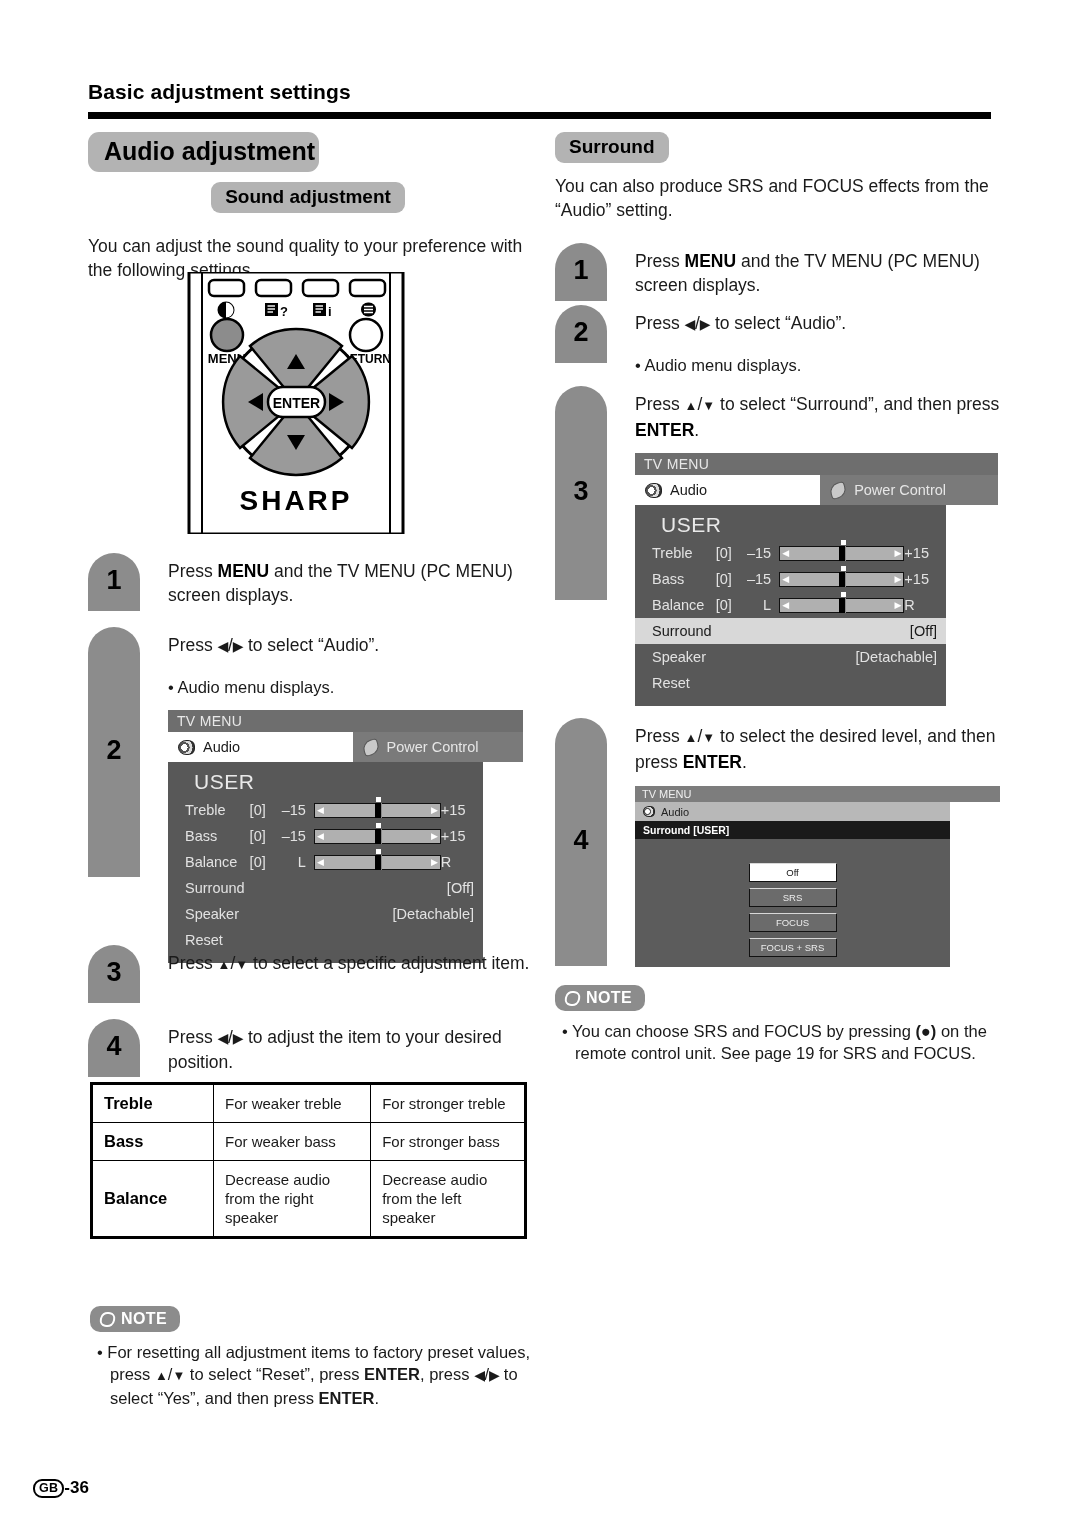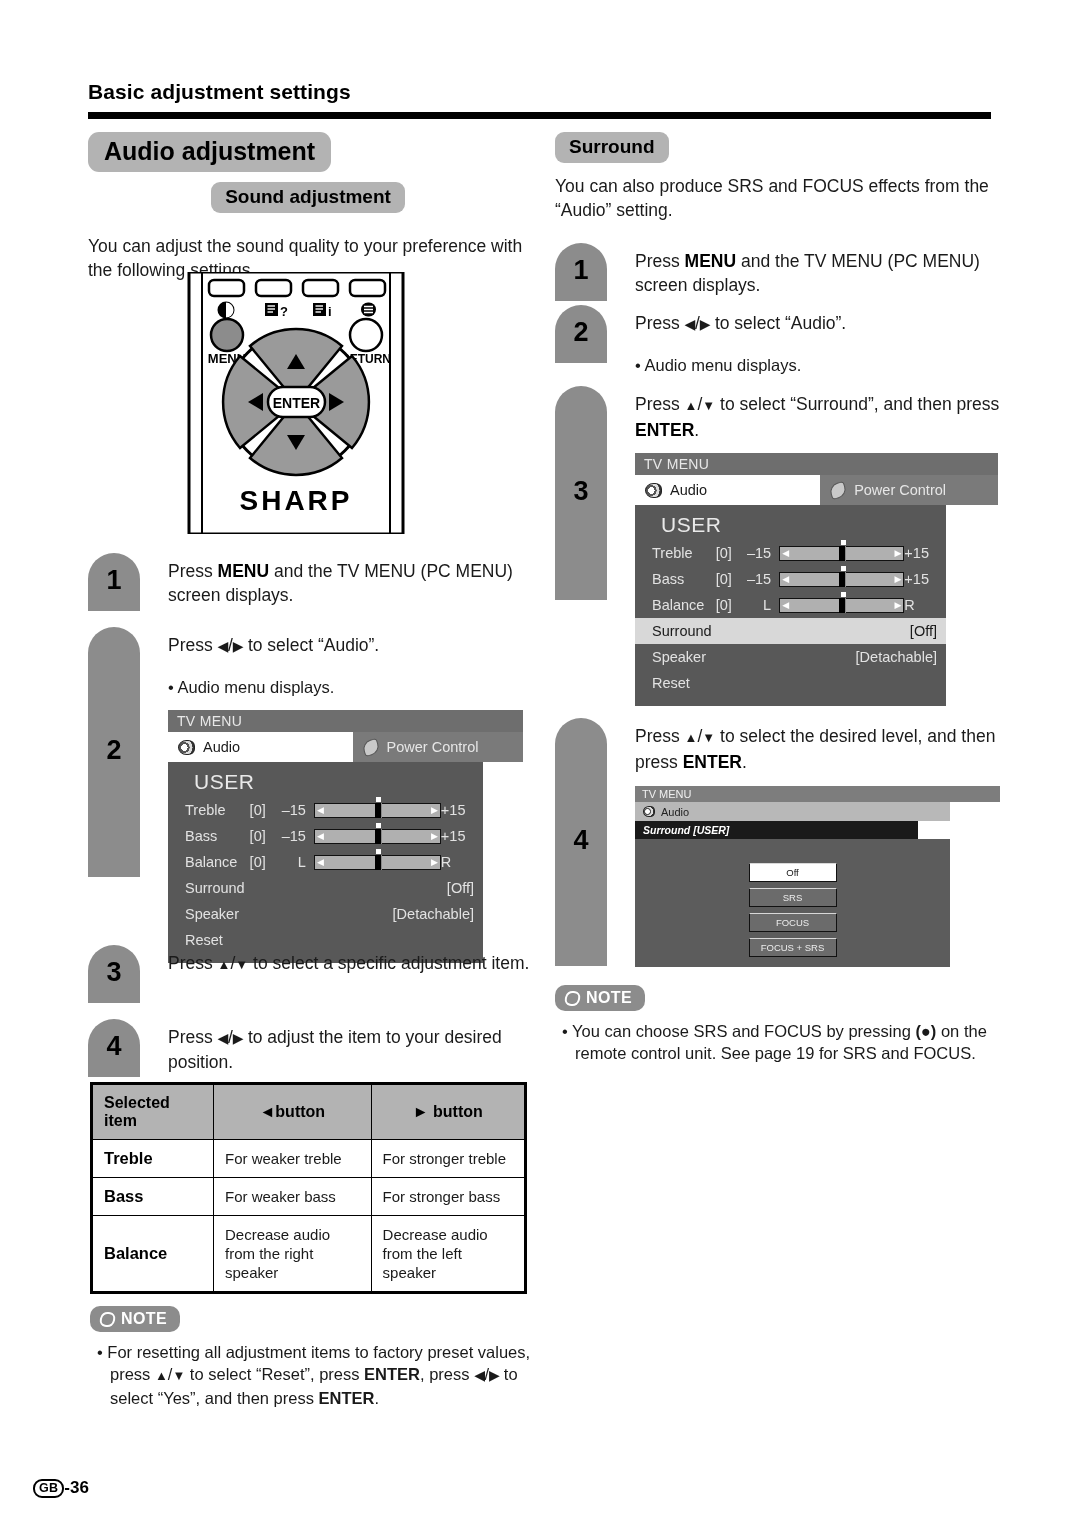--- a/index.html
+++ b/index.html
@@ -27,21 +27,21 @@
   
   .col-left  { position: absolute; left: 88px;  top: 132px; width: 440px; }
   .col-right { position: absolute; left: 555px; top: 132px; width: 440px; }
 
   
   .chip {
     display: inline-block; background: #b3b3b3;
     border-radius: 9px; color: #000; font-weight: bold;
     padding: 4px 14px 5px 14px;
   }
-  .chip-h1 { font-size: 25px; border-radius: 11px; padding: 5px 16px 6px 16px; }
+  .chip-h1 { font-size: 25px; border-radius: 11px; padding: 5px 4px 6px 16px; }
   .chip-h2 { font-size: 19px; }
 
   
   .ptxt { font-size: 17.5px; line-height: 24px; color: #1a1a1a; }
   .ptxt b { font-weight: bold; color:#000; }
 
   
   .step { position: relative; min-height: 54px; }
   .badge {
     position: absolute; left: 0; top: 0;
@@ -356,25 +356,20 @@
       <div class="badge">4</div>
       <div class="step-body">
         <div class="ptxt" style="width:372px;">Press <span class="ar">◀</span>/<span class="ar">▶</span> to adjust the item to your desired position.</div>
       </div>
     </div>
   </div>
 
   <div style="position:absolute; left:90px; top:1082px;">
     <table class="tbl">
       <tbody>
-          <tr>
-        <th class="first">Selected item</th>
-        <th>◄button</th>
-        <th>► button</th>
-      </tr>
       <tr>
         <td class="item">Treble</td>
         <td class="desc">For weaker treble</td>
         <td class="desc">For stronger treble</td>
       </tr>
       <tr>
         <td class="item">Bass</td>
         <td class="desc">For weaker bass</td>
         <td class="desc">For stronger bass</td>
       </tr>
@@ -505,21 +500,21 @@
         <div class="ptxt" style="width:368px;">Press <span class="ar-b">▲</span>/<span class="ar-b">▼</span> to select the desired level, and then press <b>ENTER</b>.</div>
       </div>
     </div>
 
     <div class="osd" style="margin-left:80px; margin-top:10px; width:365px;">
       <div class="osd2-title">TV MENU</div>
       <div class="osd2-tab" style="width:315px;">
         <span class="spk-icon"></span>
         <span>Audio</span>
       </div>
-      <div class="osd2-sub" style="width:283px;font-style:italic;">Surround [USER]</div>
+      <div class="osd2-sub" style="width:315px;">Surround [USER]</div>
       <div class="osd2-body" style="width:315px;">
         <div class="opt sel">Off</div>
         <div class="opt un">SRS</div>
         <div class="opt un">FOCUS</div>
         <div class="opt un">FOCUS + SRS</div>
       </div>
     </div>
   </div>
 
   <div style="position:absolute; left:555px; top:985px; width:445px;">

